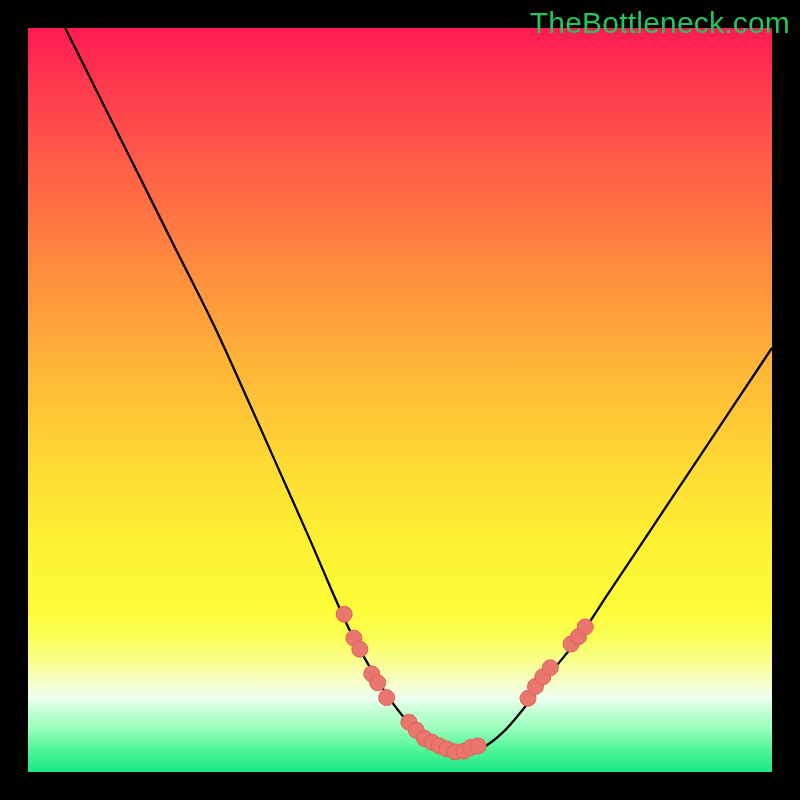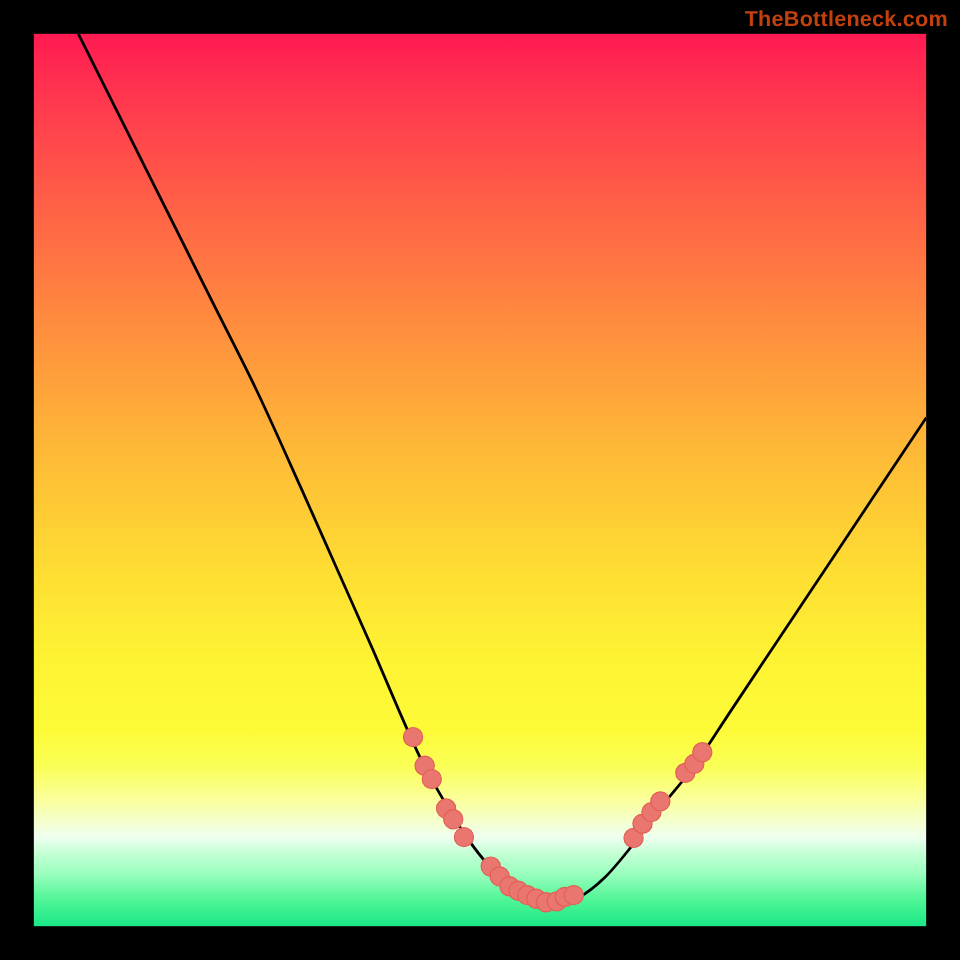--- a/index.html
+++ b/index.html
@@ -48,23 +48,23 @@
       #9cffbf 94%,
       #50f596 97%,
       #1ae886 100%
     );
   }
   .watermark {
     position: absolute;
     top: 6px;
     right: 10px;
     font-family: Arial, Helvetica, sans-serif;
-    font-size: 18px;
-    font-weight: 700;
-    color: #c2410c;
+    font-size: 30px;
+    font-weight: 400;
+    color: #22c55e;
     letter-spacing: 0.2px;
     user-select: none;
   }
   svg.curve {
     position: absolute;
     left: 0;
     top: 0;
     width: 744px;
     height: 744px;
   }

